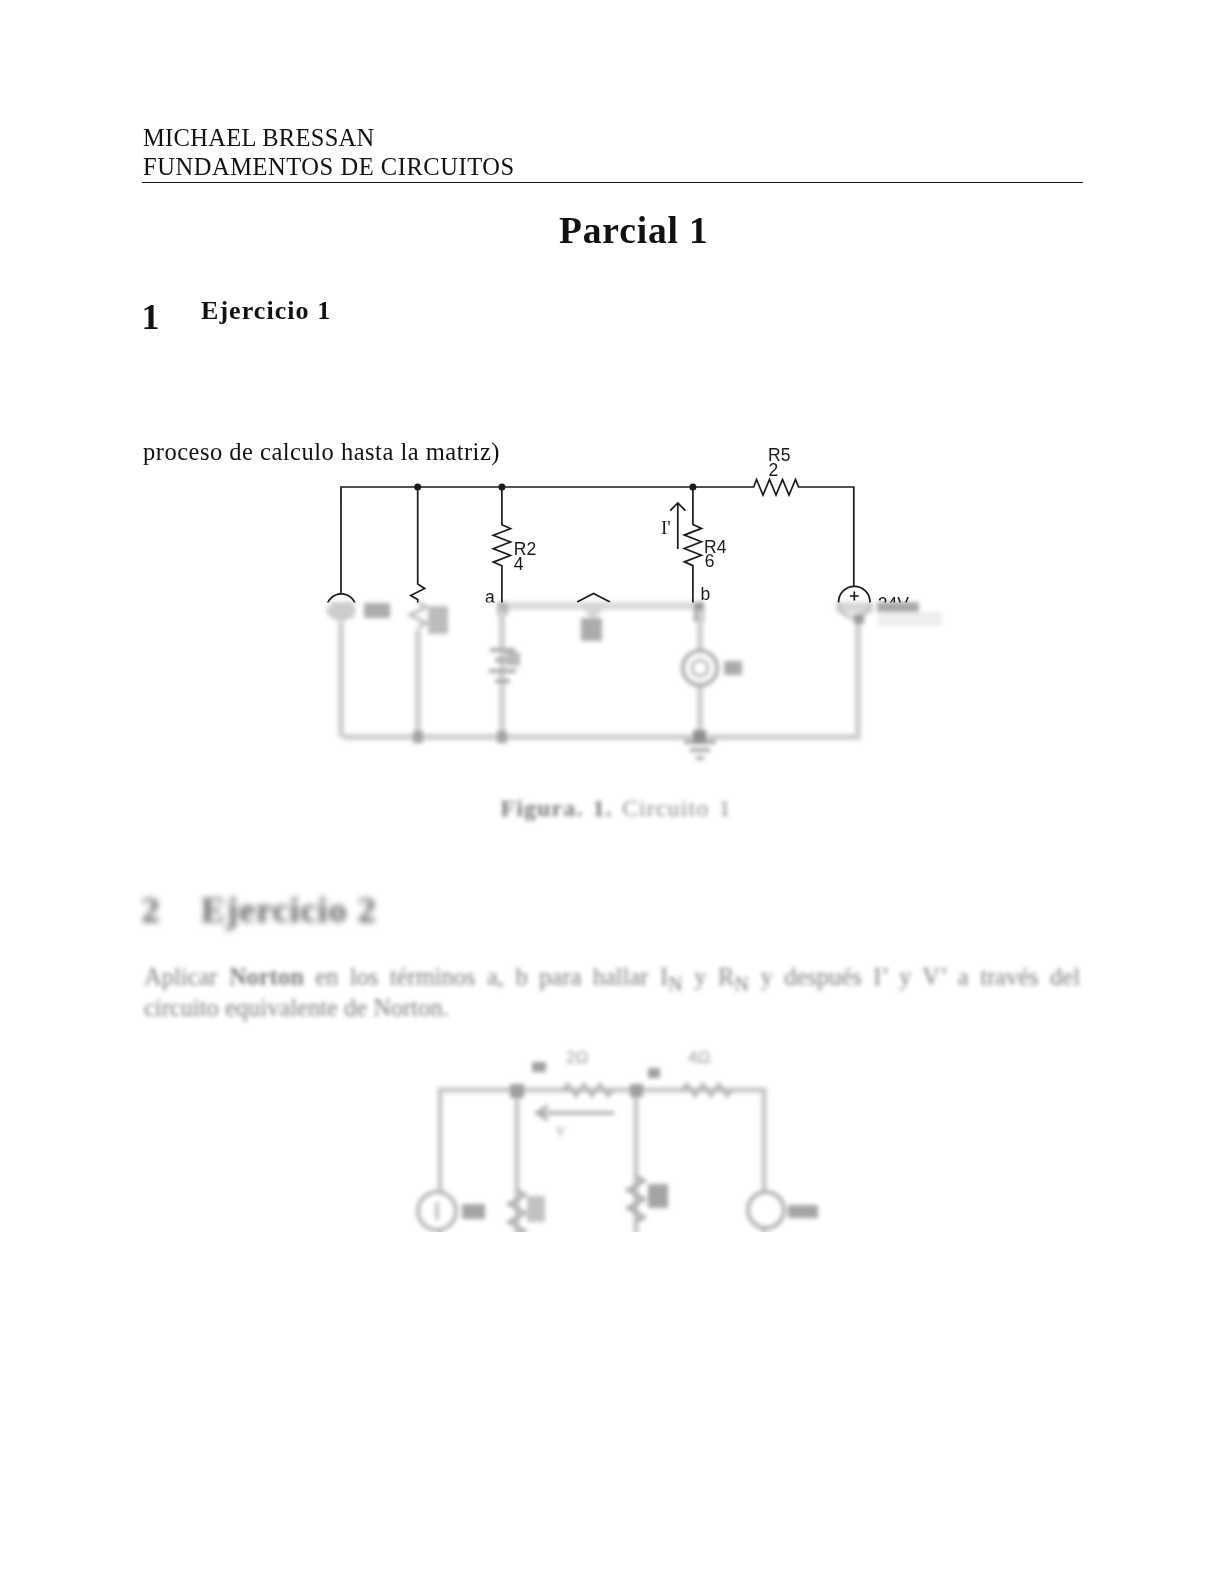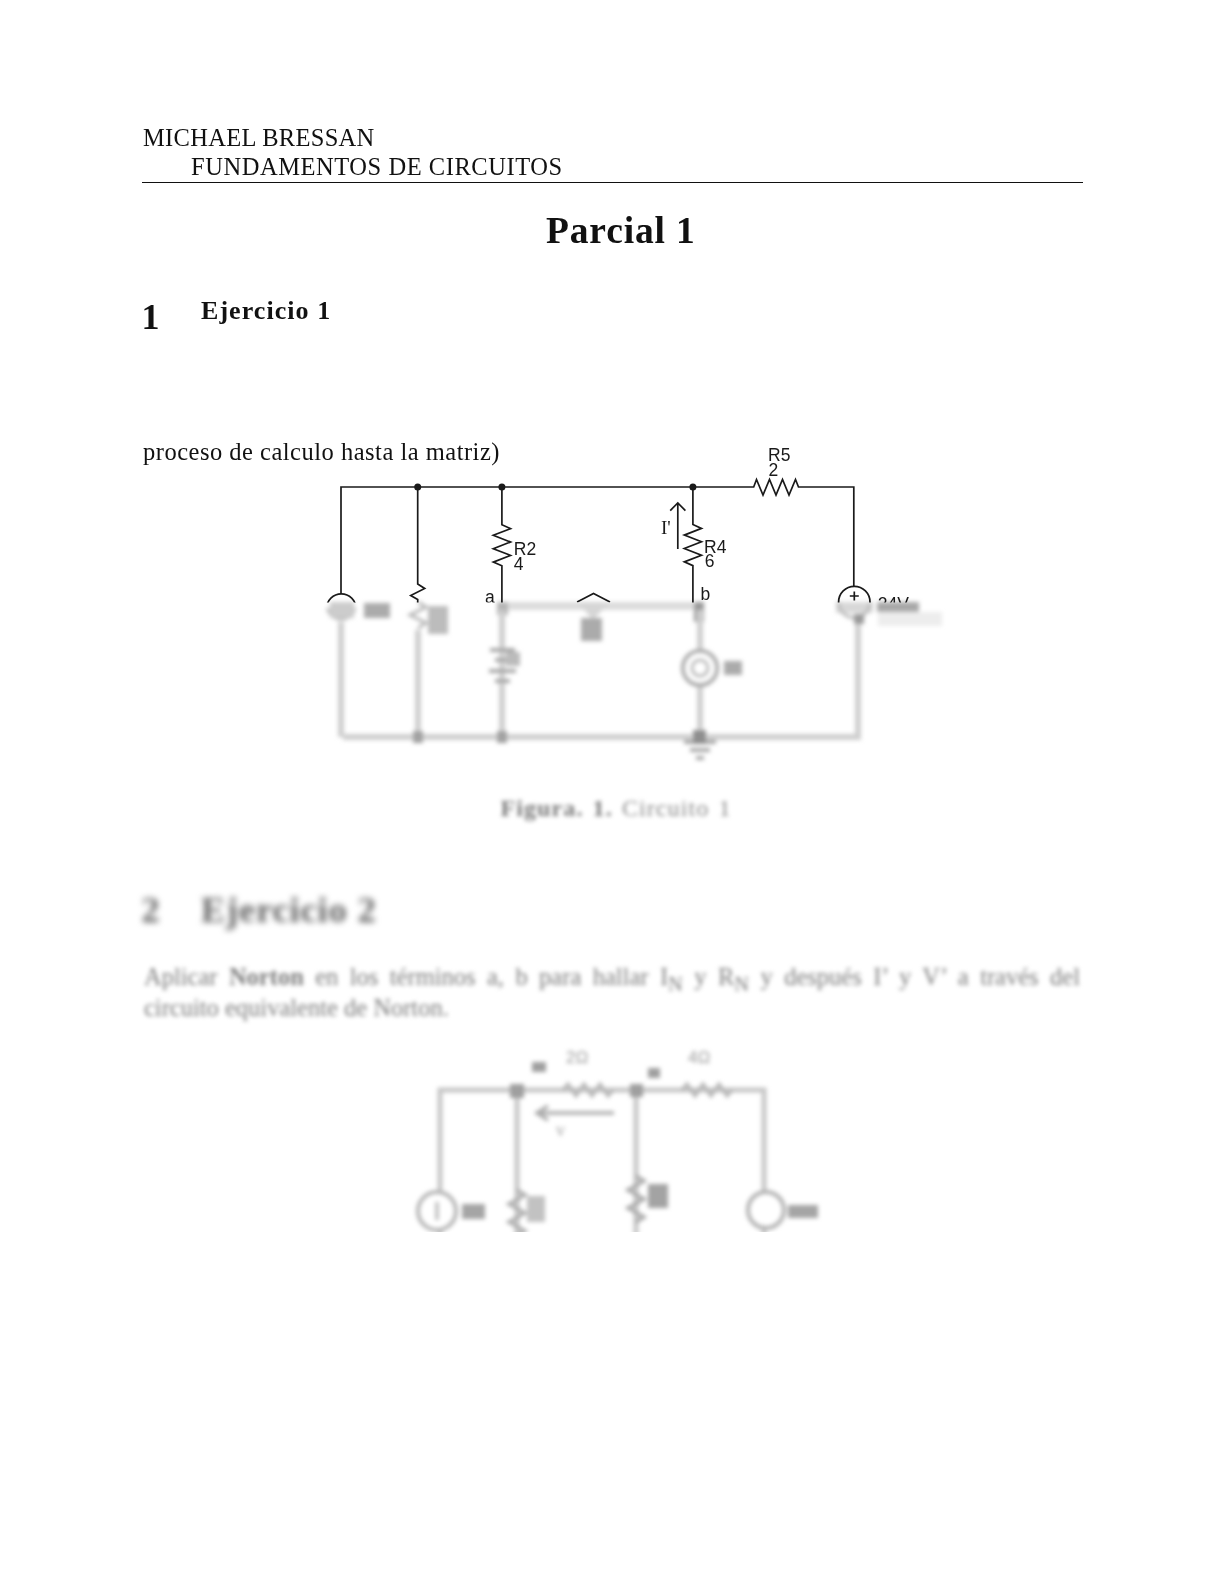--- a/index.html
+++ b/index.html
@@ -6,24 +6,24 @@
   #page{position:relative;width:1224px;height:1232px;background:#ffffff;overflow:hidden;
         font-family:"Liberation Serif",serif;color:#111;}
   .abs{position:absolute;white-space:nowrap;}
   .blur2{filter:blur(2.3px);}
   .blur25{filter:blur(3px);}
 </style>
 </head>
 <body>
 <div id="page">
 
-  <div class="abs" style="left:143px;top:123px;font-size:24.5px;line-height:29.4px;"><span style="letter-spacing:0.3px;">MICHAEL BRESSAN</span><br><span style="letter-spacing:0.55px;margin-left:48px;">FUNDAMENTOS DE CIRCUITOS</span></div>
+  <div class="abs" style="left:143px;top:123px;font-size:24.5px;line-height:29.4px;"><span style="letter-spacing:0.3px;">MICHAEL BRESSAN</span><br><span style="letter-spacing:0.55px;">FUNDAMENTOS DE CIRCUITOS</span></div>
   <div class="abs" style="left:142px;top:181.6px;width:941px;height:1.7px;background:#111;"></div>
 
-  <div class="abs" style="left:546px;top:209px;font-size:37.5px;font-weight:bold;letter-spacing:0.84px;">Parcial 1</div>
+  <div class="abs" style="left:559px;top:209px;font-size:37.5px;font-weight:bold;letter-spacing:0.84px;">Parcial 1</div>
 
   <div class="abs" style="left:141.5px;top:296px;font-size:36px;font-weight:bold;">1</div>
   <div class="abs" style="left:201px;top:296px;font-size:26px;font-weight:bold;letter-spacing:1.05px;">Ejercicio 1</div>
 
   <div class="abs" style="left:143px;top:395.8px;font-size:24.5px;letter-spacing:0.5px;margin-top:42px;">proceso de calculo hasta la matriz)</div>
 
   <svg class="abs" style="left:0;top:0;" width="1224" height="1584" viewBox="0 0 1224 1584">
     <defs>
       <filter id="bl" x="-20%" y="-20%" width="140%" height="140%">
           <feGaussianBlur stdDeviation="2.1"></feGaussianBlur>

